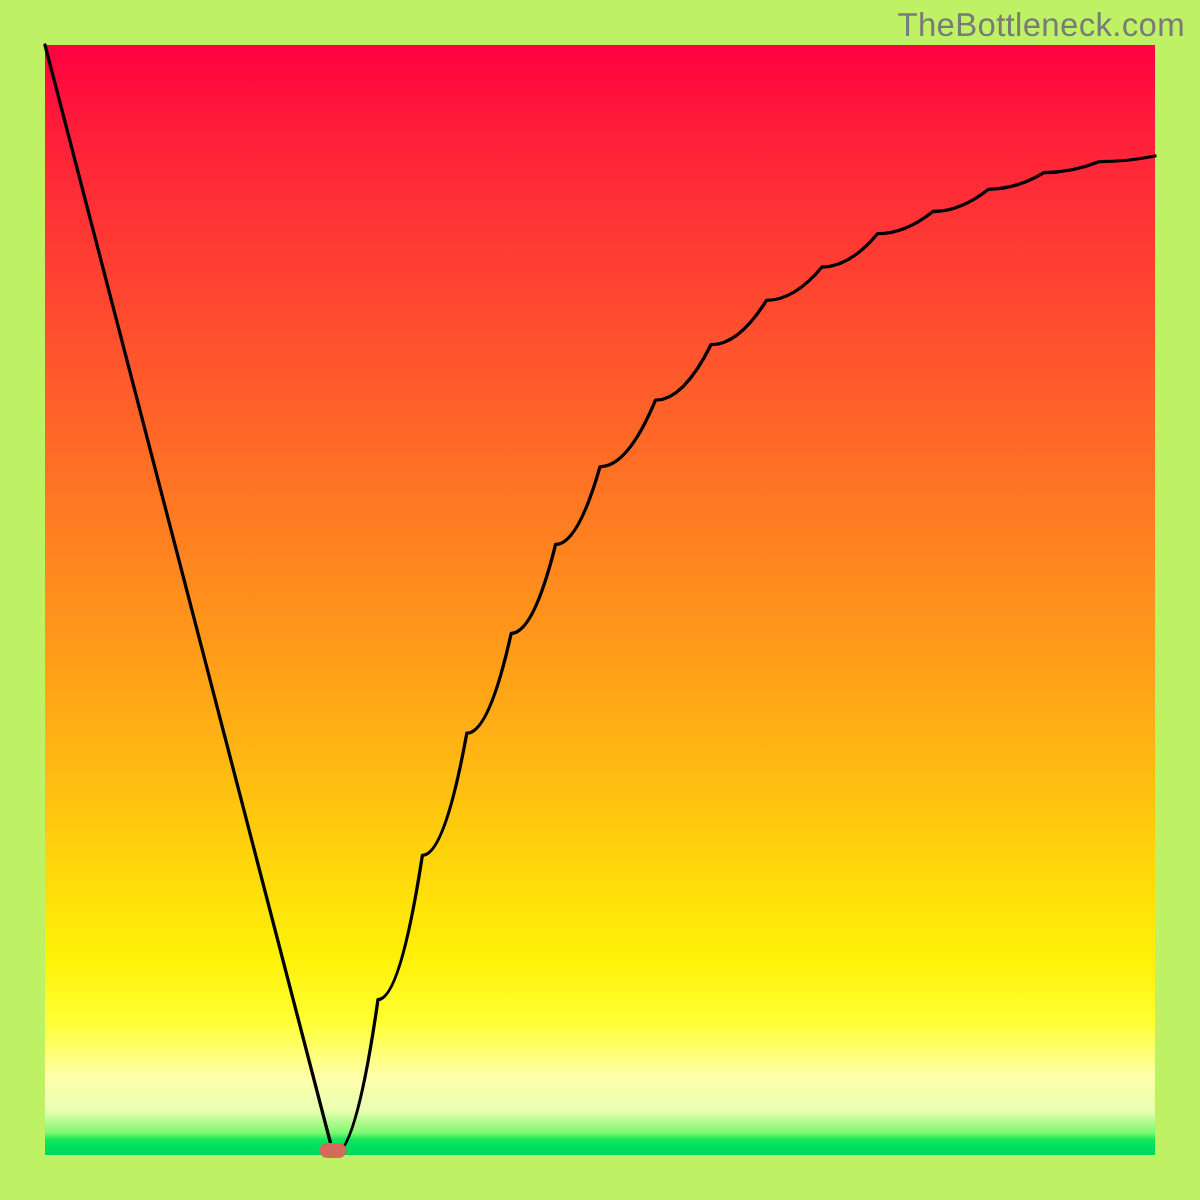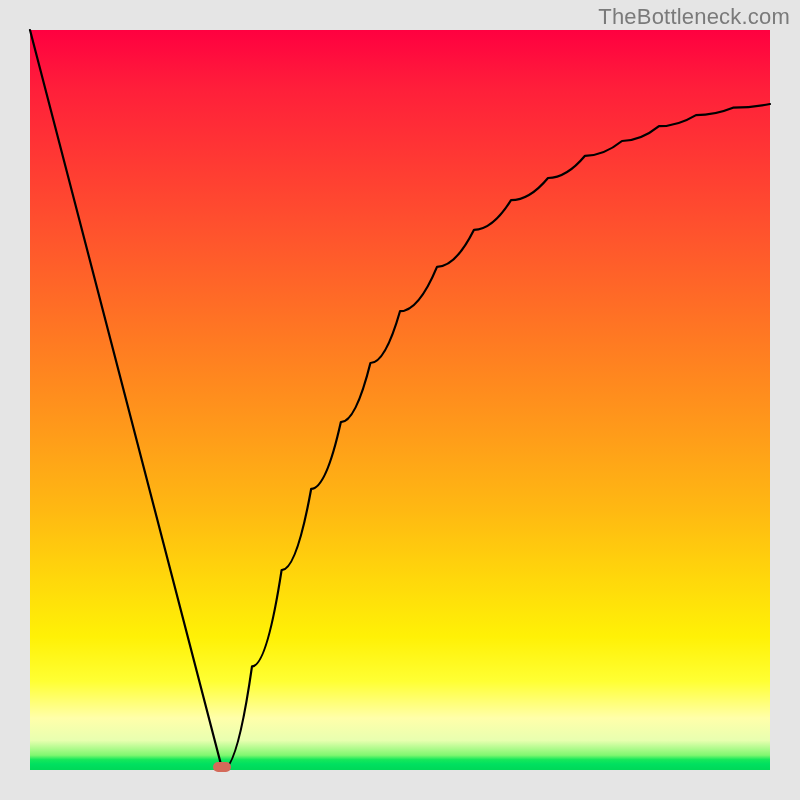--- a/index.html
+++ b/index.html
@@ -8,21 +8,21 @@
     width: 800px;
     height: 800px;
     overflow: hidden;
     background: #000;
     font-family: Arial, Helvetica, sans-serif;
   }
   .frame {
     position: relative;
     width: 800px;
     height: 800px;
-    background: #e5e5e5;
+    background: #bef264;
   }
   .watermark {
     position: absolute;
     top: 4px;
     right: 10px;
     color: #7a7a7a;
     font-size: 22px;
     font-weight: 500;
     letter-spacing: 0.2px;
     z-index: 10;

